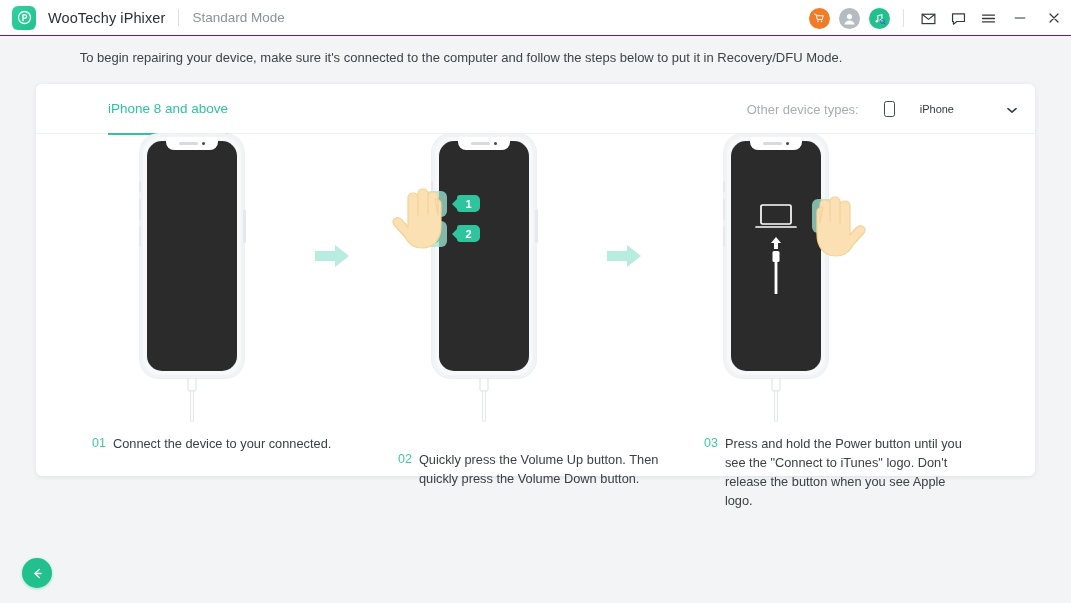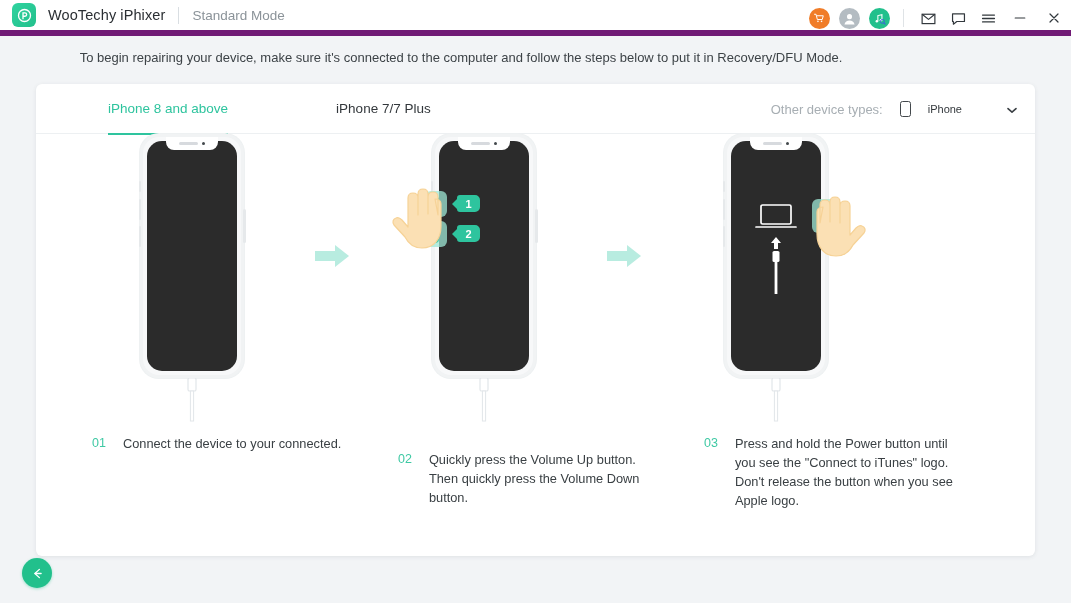--- a/index.html
+++ b/index.html
@@ -8,21 +8,21 @@
     font-family: "Liberation Sans", sans-serif;
     background: #f2f4f6;
     overflow: hidden;
   }
   .app { position: relative; width: 1071px; height: 603px; background: #f2f4f6; }
 
   
   .titlebar {
     position: absolute; top: 0; left: 0; width: 1071px; height: 36px;
     background: #ffffff; display: flex; align-items: center;
-    border-bottom: 6px solid #701a75;
+    border-bottom: 1px solid #701a75;
   }
   .logo-box {
     width: 24px; height: 24px; margin-left: 12px; border-radius: 6px;
     background: linear-gradient(135deg,#2fd39f,#23c08c);
     display: flex; align-items: center; justify-content: center;
   }
   .logo-box svg { display:block; }
   .app-title {
     margin-left: 12px; font-size: 14.5px; color: #2b2f33; letter-spacing: .1px;
   }
@@ -50,21 +50,21 @@
   }
 
   
   .instruction {
     position: absolute; top: 50px; left: 0; width: 922px;
     text-align: center; font-size: 13px; color: #3d4347;
   }
 
   
   .card {
-    position: absolute; left: 36px; top: 84px; width: 999px; height: 472px;
+    position: absolute; left: 36px; top: 84px; width: 999px; height: 392px;
     background: #ffffff; border-radius: 6px;
     box-shadow: 0 1px 4px rgba(60,70,80,.10);
   }
   .tabbar {
     position: relative; height: 50px; border-bottom: 1px solid #edf0f2;
     display: flex; align-items: center;
   }
   .tab {
     font-size: 13.5px; color: #33383c; cursor: pointer; position: relative;
     height: 50px; display: flex; align-items: center;
@@ -73,21 +73,21 @@
   .tab.active::after {
     content: ""; position: absolute; left: 0; right: 0; bottom: -1px;
     height: 2px; background: #2ec49e;
   }
   #tab0 { margin-left: 72px; }
   #tab1 { margin-left: 108px; }
   #tab2 { margin-left: 104px; }
 
   .devtype {
     position: absolute; right: 18px; top: 0; height: 50px;
-    display: flex; align-items: center; gap: 17px;
+    display: flex; align-items: center; gap: 25px;
   }
   .devtype-label { font-size: 13px; color: #a7aeb3; }
   .phone-ic {
     width: 11px; height: 16px; border: 1.4px solid #43484c; border-radius: 2.5px;
   }
   .devtype-value { font-size: 11px; color: #33383c; }
   .chev { margin-left: 28px; cursor: pointer; }
 
   
   .steps-row {
@@ -154,21 +154,21 @@
 
   .arrow { position: absolute; top: 108px; }
   .arrow0 { left: 277px; }
   .arrow1 { left: 569px; }
 
   
   .rec { position: absolute; left: 0; right: 0; top: 62px; display: flex; flex-direction: column; align-items: center; }
 
   
   .captions { position: relative; }
-  .cap { position: absolute; display: flex; gap: 17px; }
+  .cap { position: absolute; display: flex; gap: 7px; }
   .cap0 { left: 56px; top: 0; width: 270px; }
   .cap1 { left: 362px; top: 16px; width: 268px; }
   .cap2 { left: 668px; top: 0; width: 262px; }
   .cap-num { font-size: 12.5px; color: #3fc9a4; line-height: 19px; flex: 0 0 auto; }
   .cap-txt { font-size: 12.8px; color: #3a4044; line-height: 19px; }
 
   
   .footer {
     position: absolute; left: 0; bottom: 0; width: 1071px; height: 47px;
   }
@@ -260,21 +260,20 @@
       </div>
     </div>
   </div>
 
   <div class="instruction">To begin repairing your device, make sure it's connected to the computer and follow the steps below to put it in Recovery/DFU Mode.</div>
 
   <div class="card">
 
     <div class="tabbar">
       <div class="tab active" id="tab0">iPhone 8 and above</div>
-      <div class="tab" id="tab1">iPhone 7/7 Plus</div>
 
       <div class="devtype">
         <span class="devtype-label">Other device types:</span>
         <span class="phone-ic"></span>
         <span class="devtype-value">iPhone</span>
         <span class="chev">
           <svg width="10" height="7" viewBox="0 0 10 7">
             <path d="M1 1.6L5 5.2 9 1.6" fill="none" stroke="#3b4044" stroke-width="1.6" stroke-linecap="round" stroke-linejoin="round"></path>
           </svg>
         </span>

